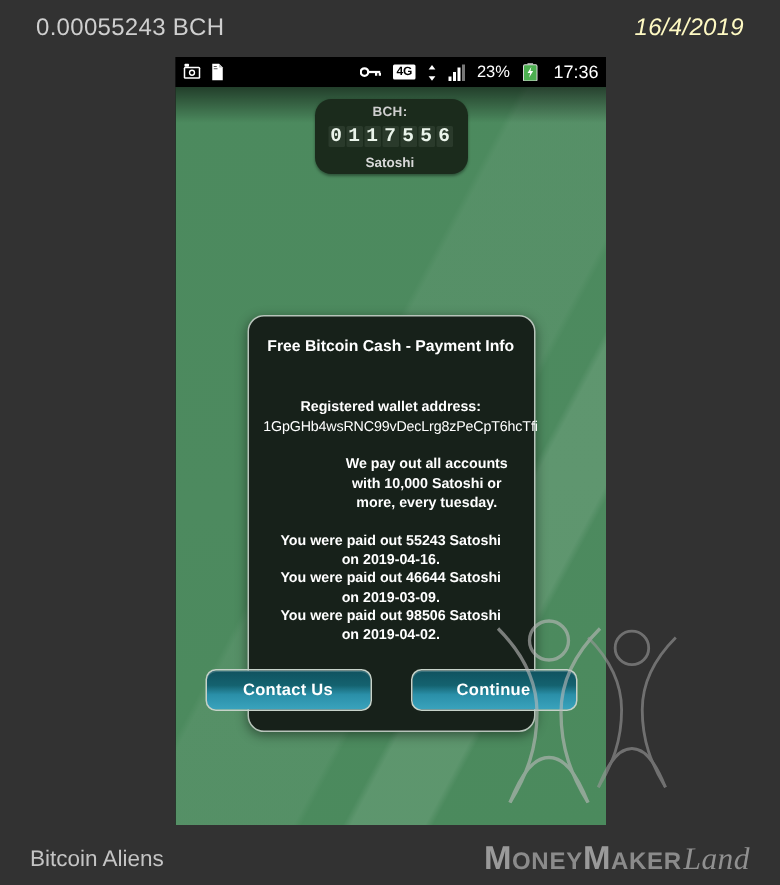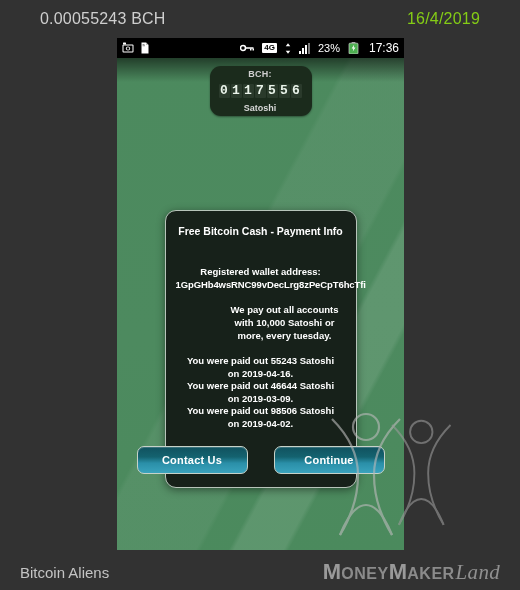--- a/index.html
+++ b/index.html
@@ -25,29 +25,29 @@
 
   
   .top-bar {
     position: absolute;
     left: 0; top: 0;
     width: 520px;
     height: 38px;
     display: flex;
     align-items: center;
     justify-content: space-between;
-    padding: 0 40px;
+    padding: 0 24px;
     box-sizing: border-box;
     color: #c9c9c9;
     font-size: 16px;
     letter-spacing: 0.2px;
     text-align: right;
   }
   .top-amount { color: #cfcfcf; }
-  .top-date   { color: #84cc16; }
+  .top-date   { color: #fef9c3; font-style: italic; }
 
   
   .bottom-bar {
     position: absolute;
     left: 0; bottom: 0;
     width: 520px;
     height: 36px;
     display: flex;
     align-items: center;
     justify-content: space-between;
@@ -208,21 +208,21 @@
   .dlg-sub {
     color: #ffffff;
     font-size: 9.5px;
     font-weight: bold;
     line-height: 13px;
     margin-top: 28px;
   }
   .dlg-addr {
     color: #ffffff;
     font-size: 9.5px;
-    font-weight: bold;
+    font-weight: normal;
     line-height: 13px;
     letter-spacing: -0.1px;
     margin-bottom: 12px;
     text-align: center;
   }
   .dlg-note {
     color: #ffffff;
     font-size: 9.5px;
     font-weight: bold;
     line-height: 13px;

